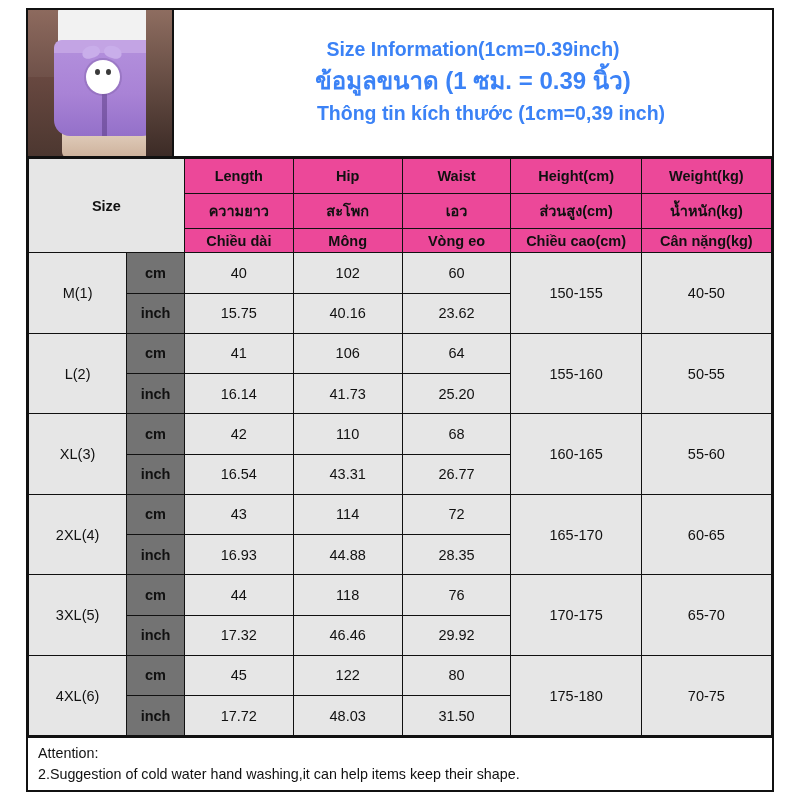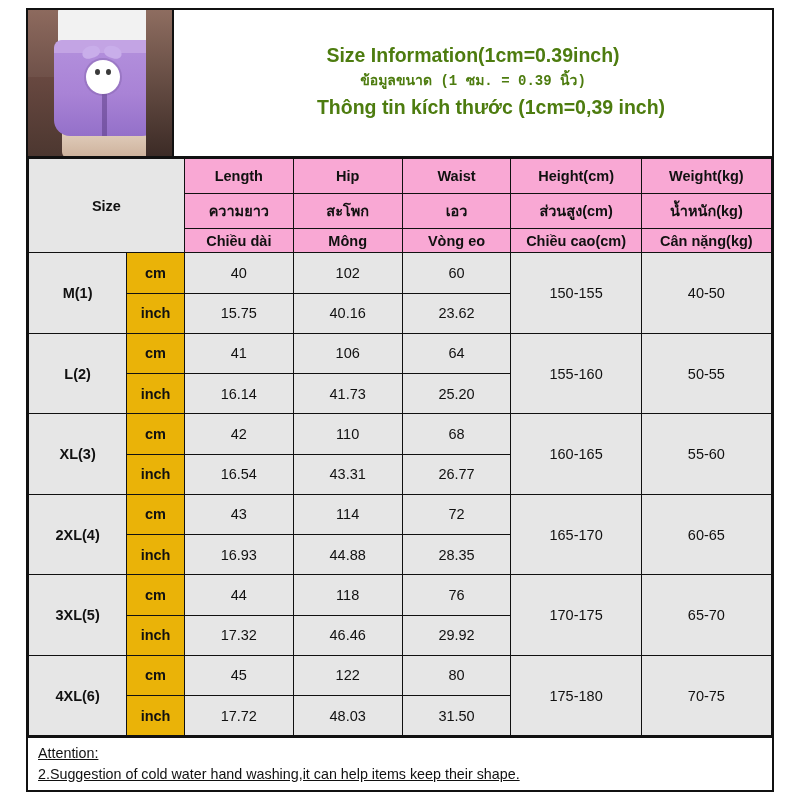--- a/index.html
+++ b/index.html
@@ -110,26 +110,26 @@
     flex: 1 1 auto;
     display: flex;
     flex-direction: column;
     align-items: center;
     justify-content: center;
     gap: 7px;
     padding: 6px 8px 10px;
   }
   .title-line {
     font-weight: bold;
-    color: #4d7c0f;
+    color: #3b82f6;
     text-align: center;
     line-height: 1.15;
   }
   .t1 { font-size: 19.5px; }
-  .t2 { font-size: 14px; font-family: Liberation Mono, monospace; }
+  .t2 { font-size: 24px; }
   .t3 { font-size: 19.5px; margin-left: 36px; }
 
   
   table.size {
     border-collapse: collapse;
     width: 100%;
     table-layout: fixed;
     flex: 1 1 auto;
   }
   table.size td, table.size th {
@@ -138,48 +138,48 @@
     vertical-align: middle;
     color: #111;
     font-size: 14.5px;
     padding: 0;
   }
   .col-size { width: 92px; }
   .col-unit { width: 54px; }
   .col-meas { width: 102px; }
   .col-hw { width: 122px; }
 
-  .hdr-cell { background: #f9a8d4; }
+  .hdr-cell { background: #ec4899; }
   .hdr-row1 td, .hdr-row1 th { height: 33px; font-size: 15.5px; font-weight: bold; }
   .hdr-row2 td { height: 33px; font-size: 15px; font-weight: bold; }
   .hdr-row3 td { height: 23px; font-size: 15px; font-weight: bold; }
   .size-word {
     background: #e6e6e6;
     font-size: 24px;
     font-weight: bold;
   }
   .shaded { background: #e6e6e6; }
-  .white { background: #eab308; }
+  .white { background: #737373; }
   .row-cell { height: 38px; }
   .unit-cell { font-weight: bold; font-size: 14.5px; }
-  .size-label { font-weight: bold; font-size: 16px; }
+  .size-label { font-weight: normal; font-size: 16px; }
   .val { font-size: 15px; margin-left: 14px; }
   .hw { font-size: 15px; }
 
   
   .attention {
     flex: 0 0 auto;
     border-top: 2px solid #111;
     padding: 5px 8px 6px 10px;
     font-size: 14.3px;
     color: #111;
     line-height: 1.42;
     background: #fff;
   }
-  .attention .ln { white-space: normal; text-decoration: underline; }
+  .attention .ln { white-space: normal; }
 </style>
 </head>
 <body>
 
 <div id="page">
   <div class="chart-wrap">
 
     <div class="header">
       <div class="photo">
         <div class="bgroom"></div>

